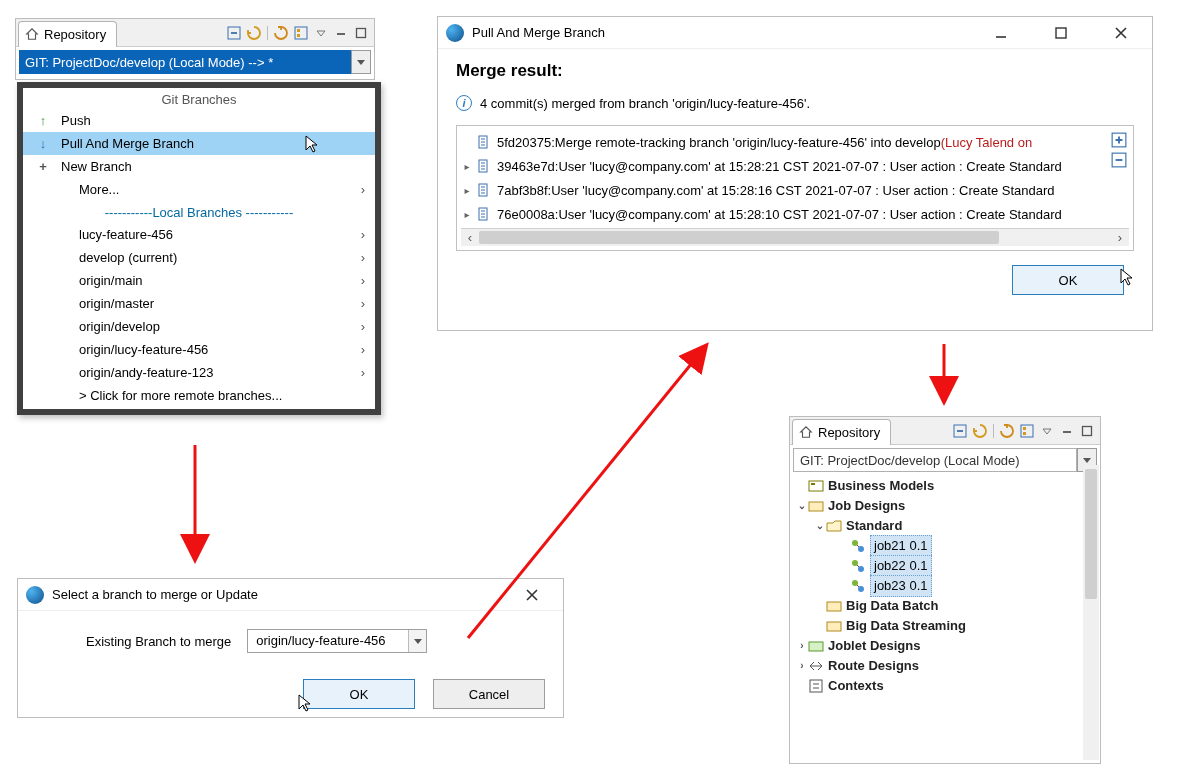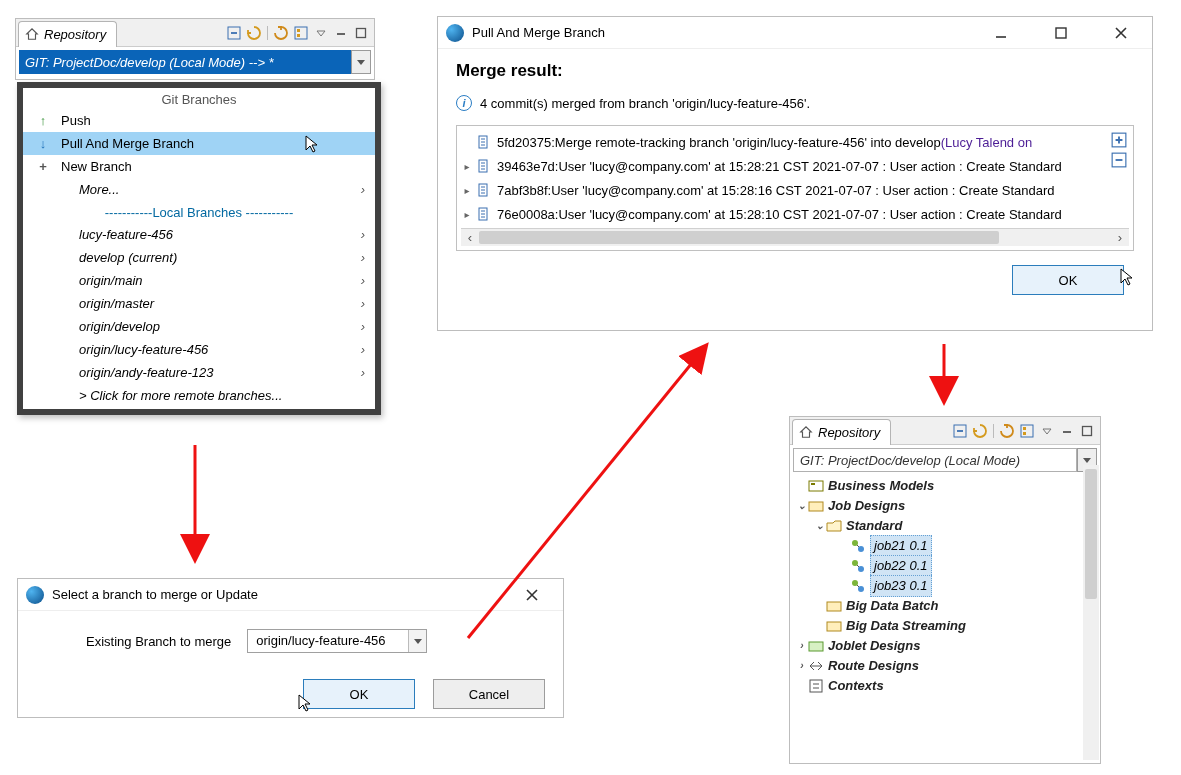--- a/index.html
+++ b/index.html
@@ -2,21 +2,20 @@
 <html><head>
 <meta charset="utf-8">
 <style>
   * { box-sizing: border-box; font-family: "Segoe UI", Tahoma, sans-serif; font-size: 13px; }
   body { margin: 0; width: 1181px; height: 775px; background: #fff; position: relative; }
 
   .panel {
     position: absolute;
     border: 1px solid #bdbdbd;
     background: #fff;
-    font-style: italic;
   }
   .tab-head {
     display: flex; align-items: center;
     background: #f0f0f0;
     border-bottom: 1px solid #ccc;
     height: 28px;
     padding-left: 2px;
   }
   .tab {
     display: inline-flex; align-items: center;
@@ -86,21 +85,21 @@
     color: #555;
     padding: 4px 0 2px 0;
   }
   .dd-item {
     display: flex; align-items: center;
     height: 23px;
     padding: 0 12px 0 12px;
     position: relative;
     cursor: pointer;
   }
-  .dd-item.indent { padding-left: 56px; font-style: italic; }
+  .dd-item.indent { padding-left: 56px; }
   .dd-item .picon {
     width: 16px; text-align: center;
     color: #2a8b2a;
     font-weight: bold;
     margin-right: 10px;
   }
   .dd-item.hl {
     background: #9fd3f5;
     color: #000;
   }
@@ -170,21 +169,21 @@
     white-space: nowrap;
     overflow: hidden;
   }
   .commit-row .tri {
     width: 12px; color: #666; font-size: 10px;
     display: inline-flex; justify-content: center;
   }
   .commit-row .doc-ic {
     width: 14px; height: 14px; margin: 0 6px 0 4px;
   }
-  .commit-row .gray { color: #4c1d95; }
+  .commit-row .gray { color: #b91c1c; }
   .hscroll {
     height: 18px;
     border-top: 1px solid #d0d0d0;
     background: #f0f0f0;
     position: relative;
     margin-top: 2px;
   }
   .hscroll .lbtn, .hscroll .rbtn {
     position: absolute; top: 0; bottom: 0; width: 18px;
     display: flex; align-items: center; justify-content: center;

